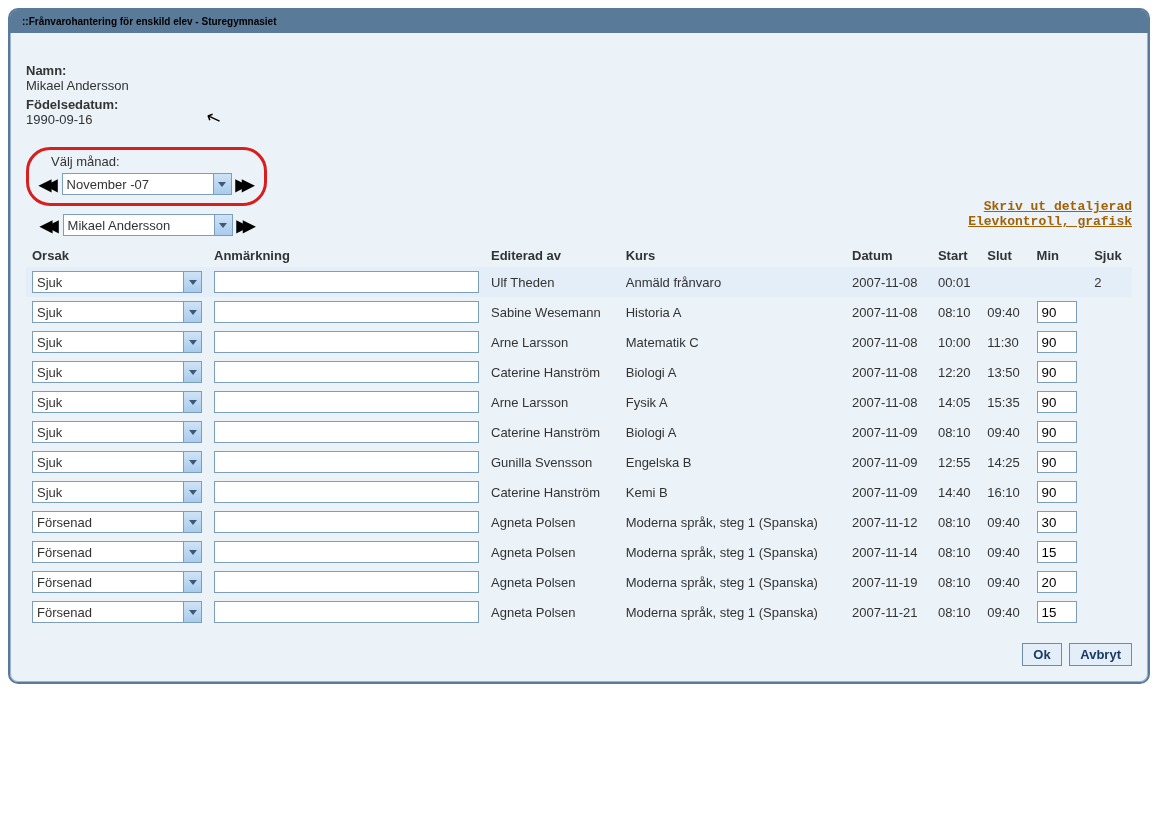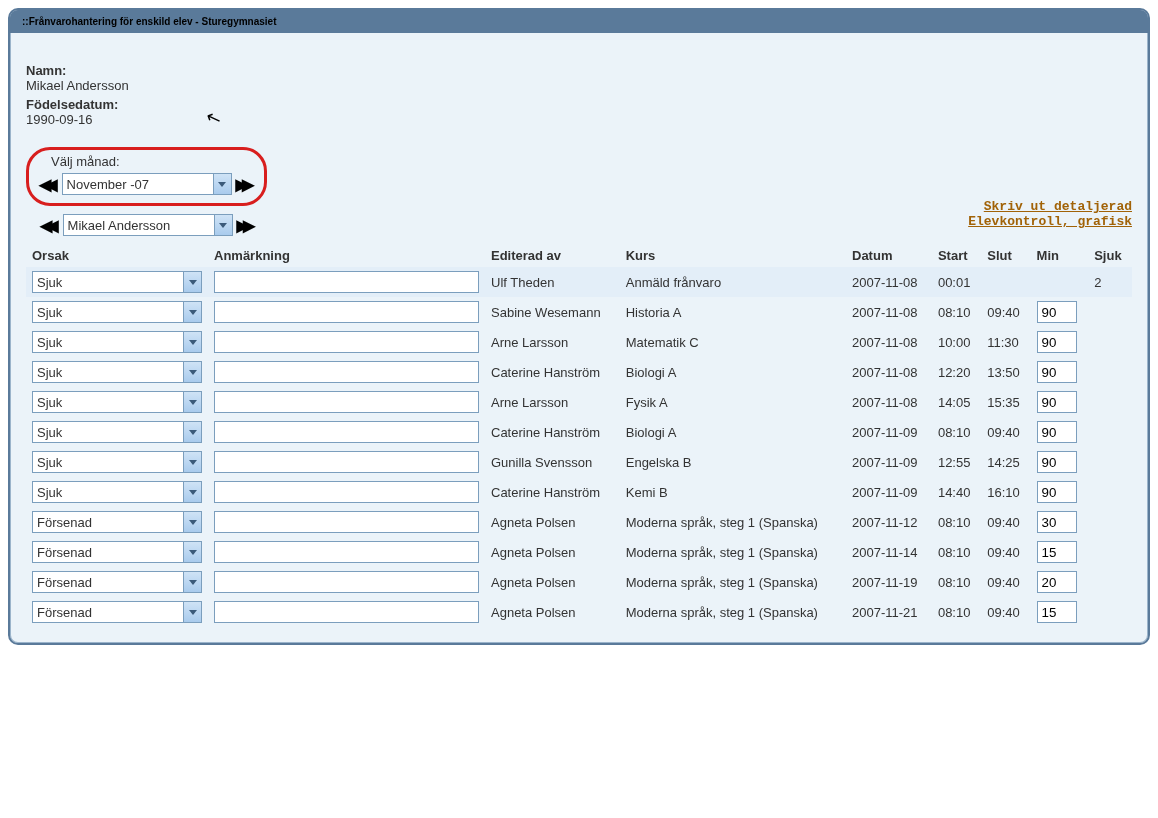--- a/index.html
+++ b/index.html
@@ -391,15 +391,19 @@
             <td>Moderna språk, steg 1 (Spanska)</td>
             <td>2007-11-21</td>
             <td>08:10</td>
             <td>09:40</td>
             <td><input class="min-input" value="15" style=""></td>
             <td></td>
           </tr>
         </tbody>
     </table>
 
+    <div class="button-bar">
+      <span class="btn">Ok</span>
+      <span class="btn">Avbryt</span>
+    </div>
 
   </div>
 </div>
 
 </body></html>

